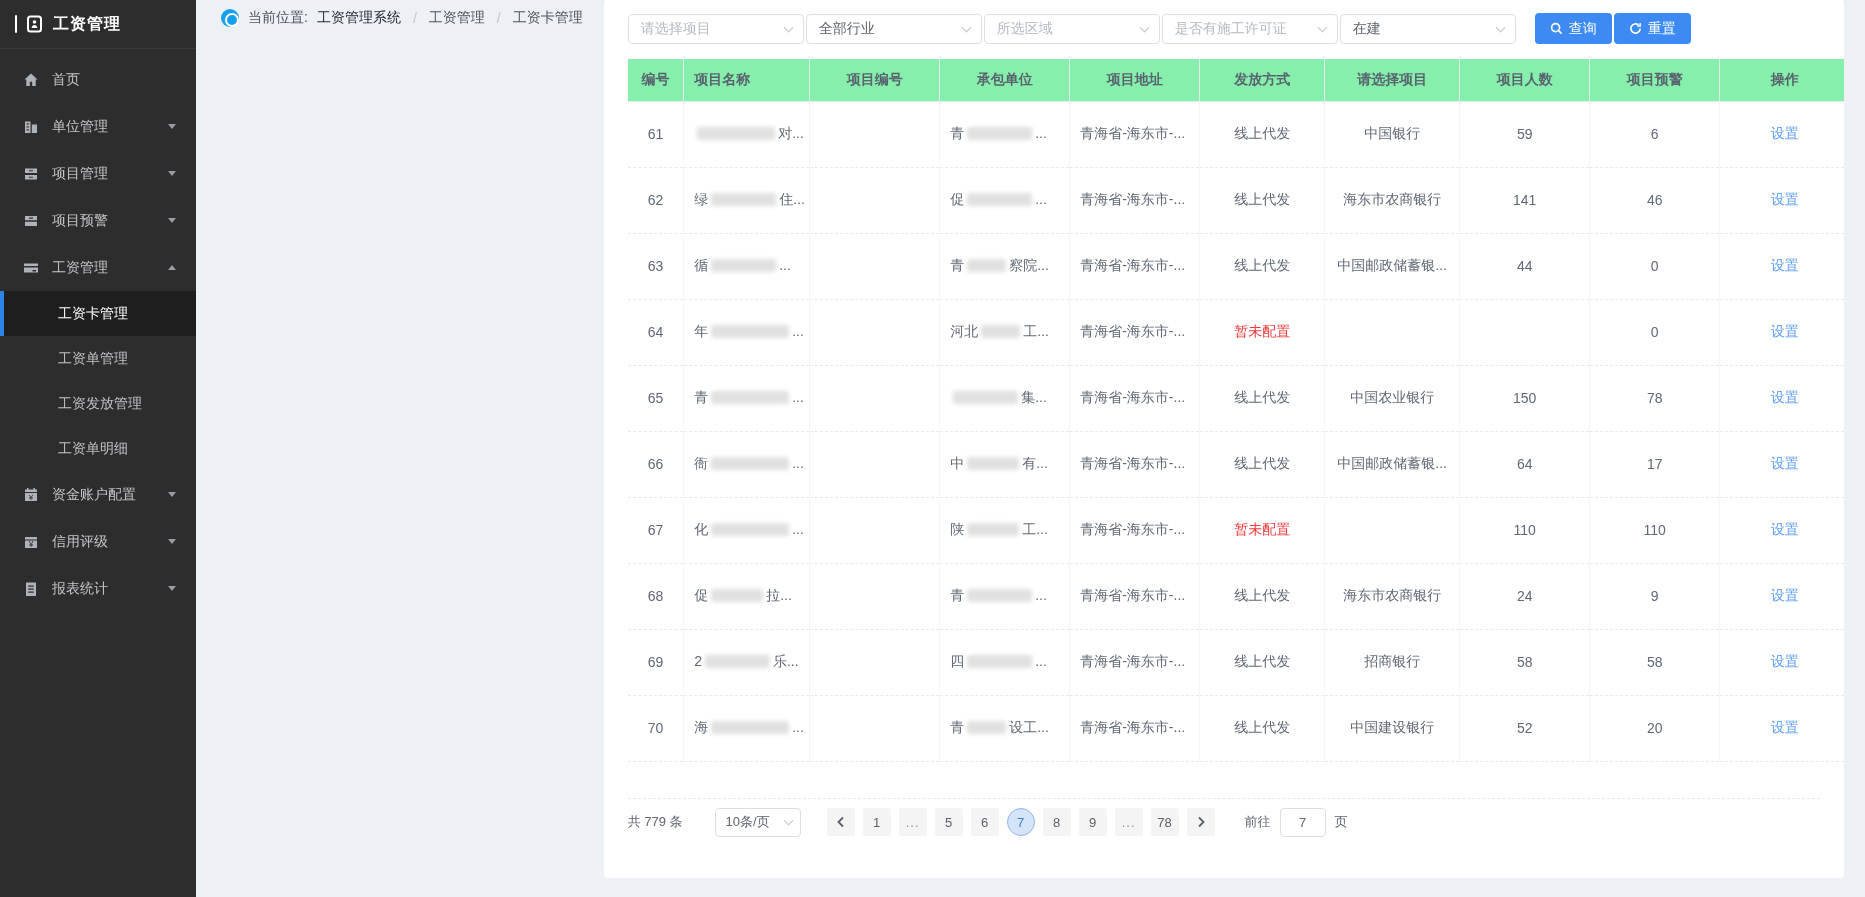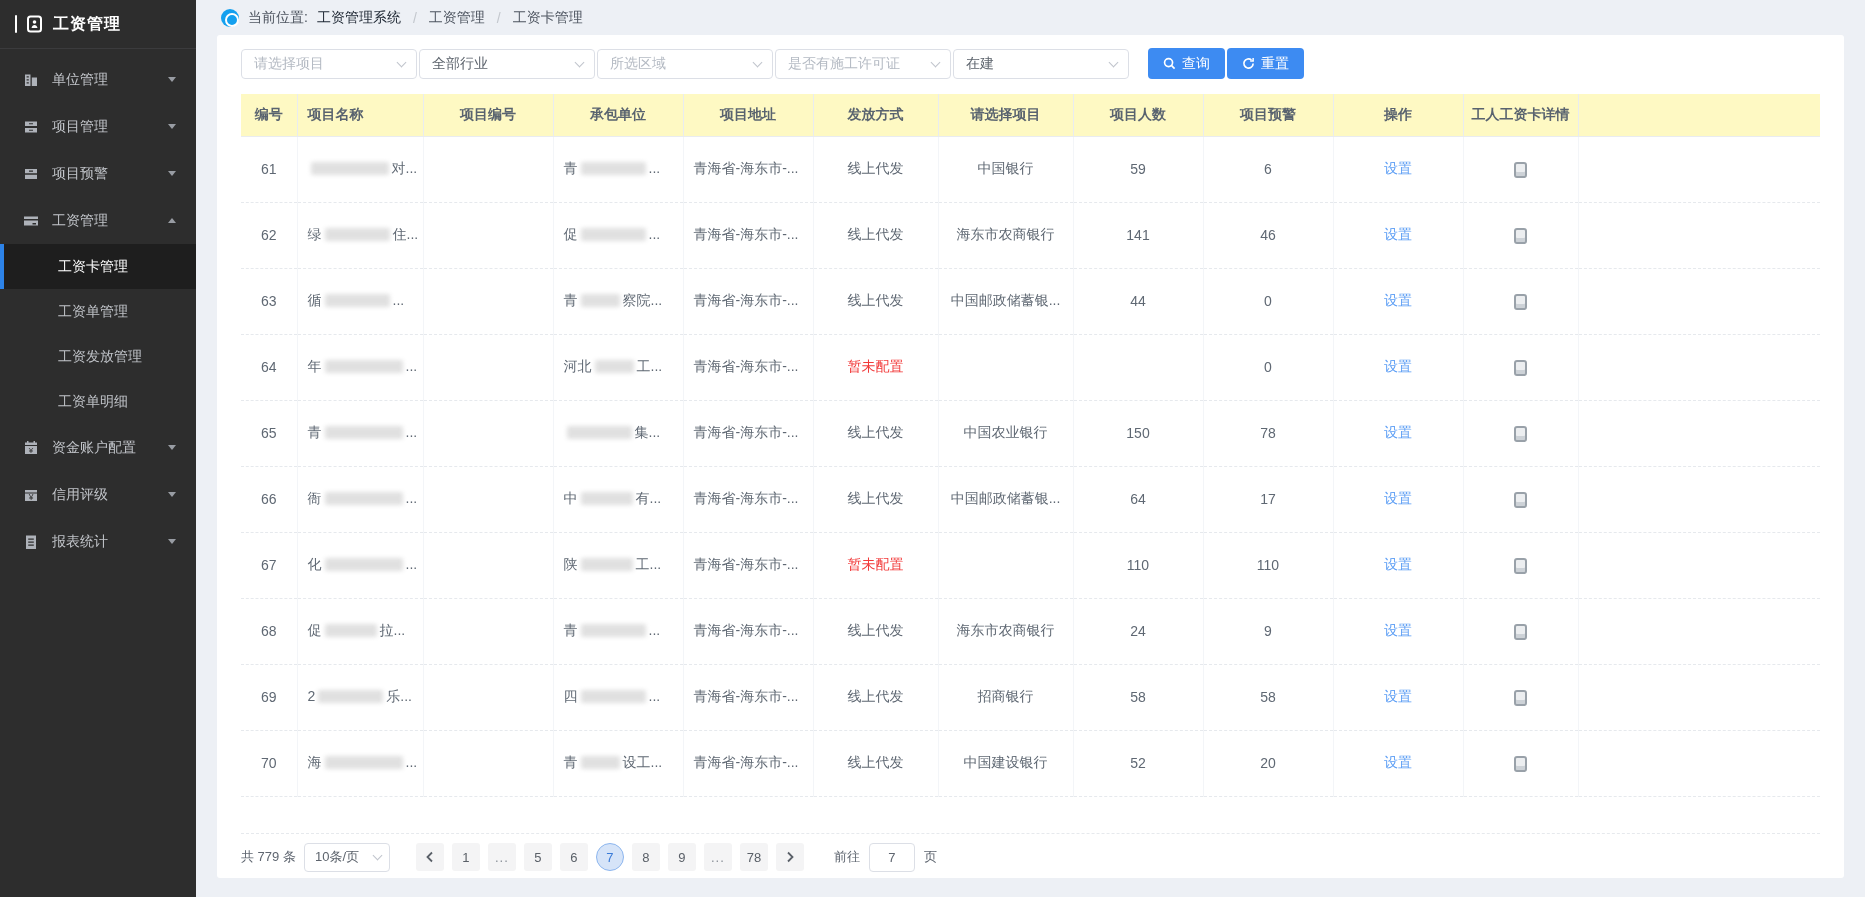--- a/index.html
+++ b/index.html
@@ -17,54 +17,54 @@
   .m-item{height:47px;display:flex;align-items:center;padding:0 20px 0 22px;font-size:14px;cursor:pointer;color:#c2c5ca}
   .m-item .ic{width:17px;margin-right:13px;display:flex;align-items:center;justify-content:center}
   .m-item .ic svg{fill:#aeb2b9}
   .arrow{margin-left:auto;width:0;height:0;border-left:4px solid transparent;border-right:4px solid transparent;border-top:5px solid #989ca3}
   .arrow.up{border-top:none;border-bottom:5px solid #989ca3}
   .s-item{height:45px;display:flex;align-items:center;padding-left:58px;font-size:14px;color:#bfc2c7;cursor:pointer;position:relative}
   .s-item.active{background:#1e1e1e;color:#fff}
   .s-item.active::before{content:"";position:absolute;left:0;top:0;bottom:0;width:4px;background:#2d83e8}
 
   
-  .main{flex:1;display:flex;flex-direction:column;overflow:hidden}
+  .main{flex:1;display:flex;overflow:hidden}
   .breadcrumb{height:35px;display:flex;align-items:center;padding-left:25px;gap:9px;color:#4e5560;font-size:14px}
   .pin{width:18px;height:18px;border-radius:50%;background:#14a0ef;position:relative;flex-shrink:0}
   .pin::after{content:"";position:absolute;left:4px;top:4px;width:10px;height:10px;border:2px solid #fff;border-radius:50%}
   .breadcrumb b{color:#1b2430;font-weight:400}
   .bc-sep{color:#c3c7cd;margin:0 3px}
   .card{background:#fff;margin:0 21px 19px;border-radius:3px;flex:1;display:flex;flex-direction:column;overflow:hidden}
 
   
   .filters{display:flex;align-items:center;gap:2px;padding:13px 24px 15px}
   .select{width:176px;height:30px;border:1px solid #dcdfe6;border-radius:4px;background:#fff;display:flex;align-items:center;justify-content:space-between;padding:0 11px 0 12px;cursor:pointer}
   .sel-ph{color:#b4bac3;font-size:14px;white-space:nowrap}
   .sel-val{color:#5d646d;font-size:14px;white-space:nowrap}
   .caret{width:7px;height:7px;border-right:1.5px solid #c0c4cc;border-bottom:1.5px solid #c0c4cc;transform:rotate(45deg);margin-top:-3px;flex-shrink:0}
   .btn{height:31px;padding:0 15px;background:#3d8bf2;color:#fff;border:none;border-radius:4px;font-size:14px;display:flex;align-items:center;gap:6px;cursor:pointer;font-family:inherit}
   .btn svg{display:block}
 
   
   .tbl-wrap{padding:0 24px}
   table{width:100%;border-collapse:collapse;table-layout:fixed}
-  thead th{height:42px;background:#fef9c3;color:#59636f;font-size:14px;font-weight:700;text-align:center;border-right:1px solid #e9ecf0;border-bottom:1px solid #e9ecf0;padding:0 8px;white-space:nowrap;overflow:hidden}
+  thead th{height:42px;background:#86efac;color:#59636f;font-size:14px;font-weight:700;text-align:center;border-right:1px solid #e9ecf0;border-bottom:1px solid #e9ecf0;padding:0 8px;white-space:nowrap;overflow:hidden}
   thead th:nth-child(2){text-align:left;padding-left:10px}
   thead th.filler,thead th:last-child{border-right:none}
   tbody td{height:66px;color:#5f6873;font-size:14px;text-align:center;border-bottom:1px dashed #e6e9ed;border-right:1px solid #f3f5f8;padding:0 8px;white-space:nowrap;overflow:hidden}
   tbody td.filler,tbody td:last-child{border-right:none}
   tbody td.l{text-align:left;padding-left:10px}
   .danger{color:#f23a3a}
   .link{color:#5e9ff5;cursor:pointer;text-decoration:none}
   .blur-chip{display:inline-block;height:13px;background:#c8c8c8;filter:blur(2px);opacity:.55;border-radius:2px;vertical-align:-2px;margin:0 3px}
   .dicon{display:inline-block;width:13px;height:16px;border:2px solid #99a1a9;border-radius:3px;background:#eceef0;box-shadow:inset 0 -4px 0 #cdd2d7;cursor:pointer;vertical-align:middle}
 
   
   .pager{margin:36px 24px 0;border-top:1px dashed #e6e9ed;padding-top:9px;display:flex;align-items:center;font-size:13px;color:#5f6670}
-  .total{margin-right:8px;white-space:nowrap}
+  .total{margin-right:32px;white-space:nowrap}
   .psize{width:86px;height:29px;padding:0 8px 0 10px;margin-right:22px}
   .psize .sel-val{font-size:13px}
   .pbtn{min-width:28px;height:28px;padding:0 4px;margin:0 4px;background:#f4f4f5;border-radius:3px;display:inline-flex;align-items:center;justify-content:center;color:#5a6068;font-size:13px;cursor:pointer;user-select:none}
   .pbtn.ellipsis{color:#8a9098;letter-spacing:1px}
   .pbtn.active{background:#d6e4f8;border:1px solid #8db6ee;border-radius:50%;color:#3a7bd8;width:28px}
   .pbtn svg{display:block}
   .pages{display:inline-flex;align-items:center}
   .goto{margin-left:26px;display:flex;align-items:center;gap:9px}
   .goto-input{width:46px;height:29px;border:1px solid #dcdfe6;border-radius:4px;text-align:center;font-size:13px;color:#5f6670;font-family:inherit;background:#fff}
 </style>
@@ -79,20 +79,28 @@
       <span class="logo-icon">
         <svg width="18" height="18" viewBox="0 0 18 18">
             <rect x="2" y="1.5" width="13" height="15" rx="2.5" fill="none" stroke="#fff" stroke-width="2"></rect>
             <circle cx="8.5" cy="7" r="1.8" fill="#fff"></circle>
             <path d="M5.5 13c.4-2 1.6-3 3-3s2.6 1 3 3z" fill="#fff"></path>
           </svg>
       </span>
       <span class="logo-text">工资管理</span>
     </div>
     <nav class="menu">
+      <div class="m-item">
+        <span class="ic">
+            <svg width="16" height="16" viewBox="0 0 16 16">
+              <path d="M8 1.5 1.5 7.6h1.8V14h3.5V9.8h2.4V14h3.5V7.6h1.8z"></path>
+            </svg>
+          </span>
+        <span>首页</span>
+      </div>
       <div class="m-item">
         <span class="ic">
             <svg width="16" height="16" viewBox="0 0 16 16">
               <path d="M2 14V2.5h5.5V14zM8.8 14V5.5H14V14zM3.6 4.2h2.2v1.3H3.6zm0 3h2.2v1.3H3.6zm0 3h2.2v1.3H3.6z" fill-rule="evenodd"></path>
             </svg>
           </span>
         <span>单位管理</span>
         <span class="arrow"></span>
       </div>
       <div class="m-item">

